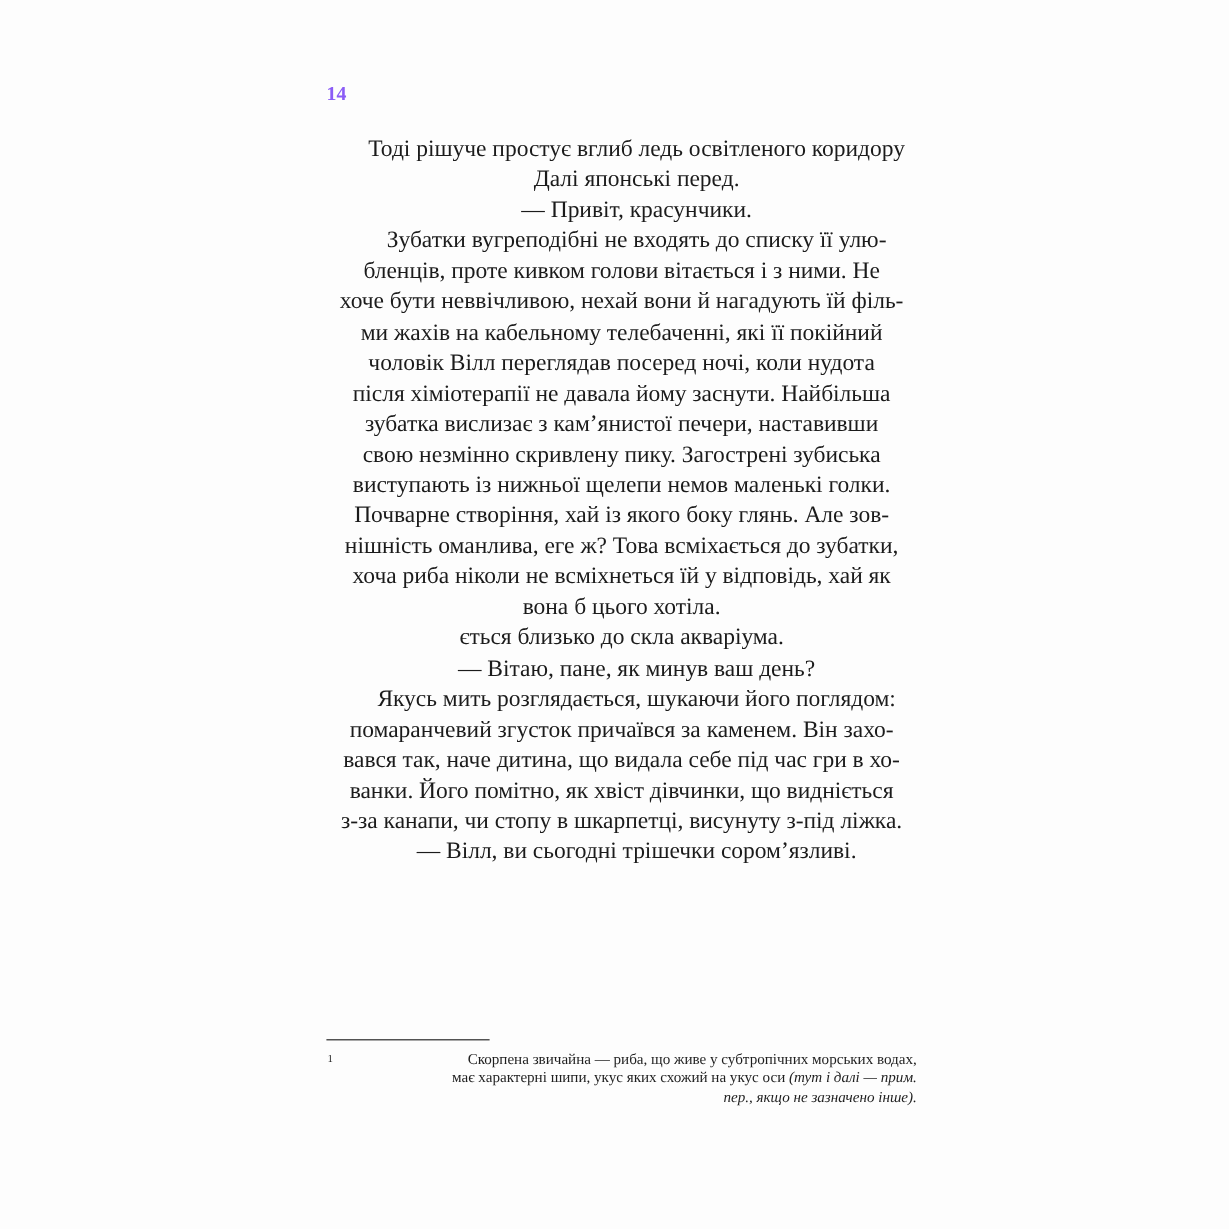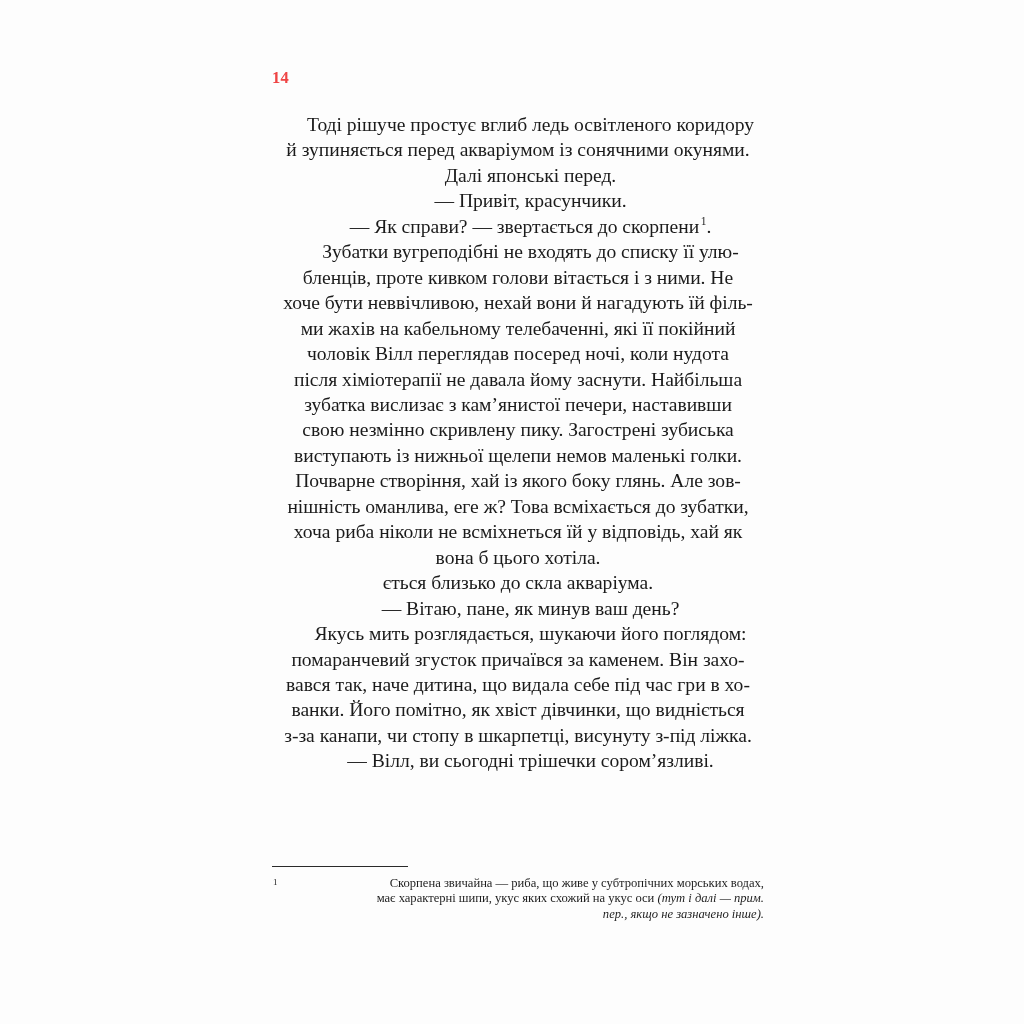--- a/index.html
+++ b/index.html
@@ -25,21 +25,21 @@
 
   
   .folio {
     position: absolute;
     left: 272px;
     top: 68px;
     font-size: 16.5px;
     line-height: 20px;
     font-weight: 700;
     letter-spacing: 0.2px;
-    color: #ef4444;
+    color: #8b5cf6;
   }
 
   
   .textblock {
     position: absolute;
     left: 272px;
     top: 112px;
     width: 492px;
   }
 
@@ -116,24 +116,23 @@
   }
 </style>
 </head>
 <body>
 
 <div class="page">
 
   <div class="folio">14</div>
 
   <div class="textblock">
-      <p class="para"><span class="ln indent">Тоді рішуче простує вглиб ледь освітленого коридору</span><span class="ln">й зупиняється перед акваріумом із сонячними окунями.</span></p>
+      <p class="para"><span class="ln indent">Тоді рішуче простує вглиб ледь освітленого коридору</span></p>
       <p class="para"><span class="ln indent">Далі японські перед.</span></p>
       <p class="para"><span class="ln indent">— Привіт, красунчики.</span></p>
-      <p class="para"><span class="ln indent">— Як справи? — звертається до скорпени<span class="fnmark">1</span>.</span></p>
       <p class="para"><span class="ln indent">Зубатки вугреподібні не входять до списку її улю-</span><span class="ln">бленців, проте кивком голови вітається і з ними. Не</span><span class="ln">хоче бути неввічливою, нехай вони й нагадують їй філь-</span><span class="ln">ми жахів на кабельному телебаченні, які її покійний</span><span class="ln">чоловік Вілл переглядав посеред ночі, коли нудота</span><span class="ln">після хіміотерапії не давала йому заснути. Найбільша</span><span class="ln">зубатка вислизає з кам’янистої печери, наставивши</span><span class="ln">свою незмінно скривлену пику. Загострені зубиська</span><span class="ln">виступають із нижньої щелепи немов маленькі голки.</span><span class="ln">Почварне створіння, хай із якого боку глянь. Але зов-</span><span class="ln">нішність оманлива, еге ж? Това всміхається до зубатки,</span><span class="ln">хоча риба ніколи не всміхнеться їй у відповідь, хай як</span><span class="ln">вона б цього хотіла.</span></p>
       <p class="para"><span class="ln">ється близько до скла акваріума.</span></p>
       <p class="para"><span class="ln indent">— Вітаю, пане, як минув ваш день?</span></p>
       <p class="para"><span class="ln indent">Якусь мить розглядається, шукаючи його поглядом:</span><span class="ln">помаранчевий згусток причаївся за каменем. Він захо-</span><span class="ln">вався так, наче дитина, що видала себе під час гри в хо-</span><span class="ln">ванки. Його помітно, як хвіст дівчинки, що видніється</span><span class="ln">з-за канапи, чи стопу в шкарпетці, висунуту з-під ліжка.</span></p>
       <p class="para"><span class="ln indent">— Вілл, ви сьогодні трішечки сором’язливі.</span></p>
     </div>
 
   <div class="footnote-area">
     <div class="footnote-rule"></div>
     <div class="footnote-list">

